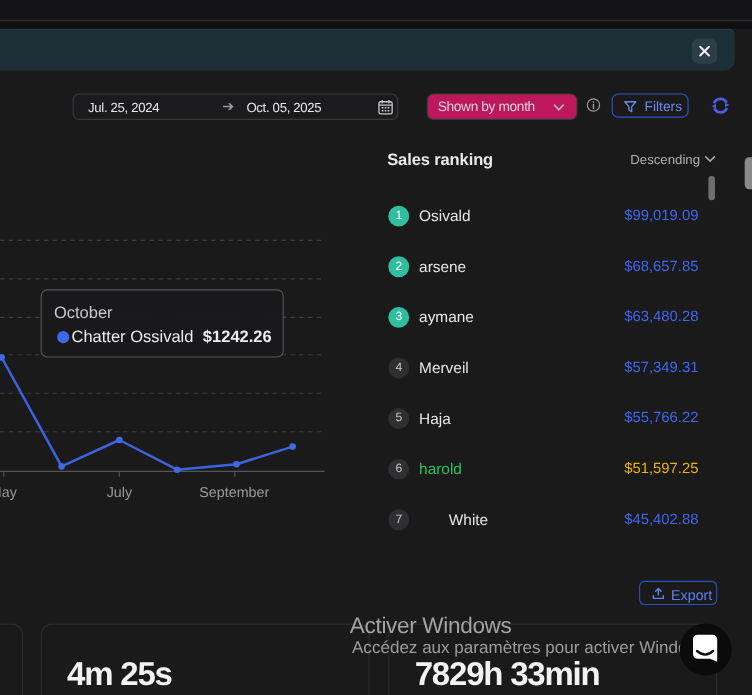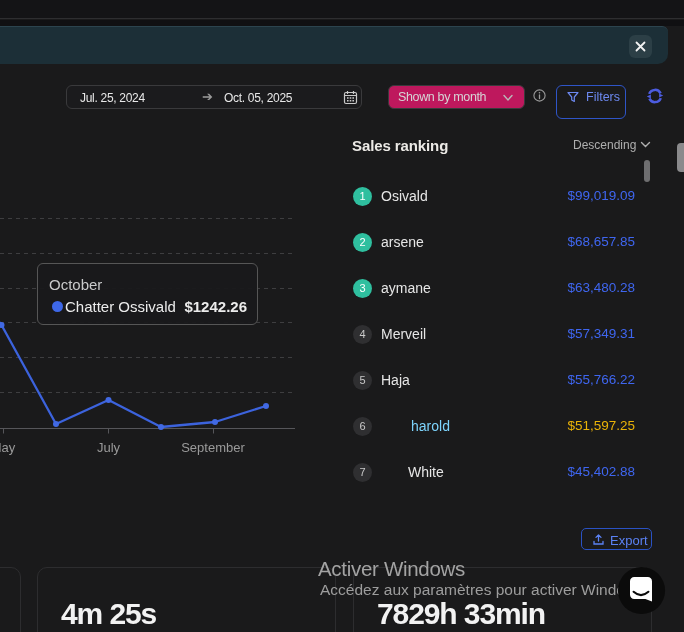--- a/index.html
+++ b/index.html
@@ -37,21 +37,21 @@
       <path d="M2 1.5 L6 5.9 L10 1.5" stroke="#b9b9b9" stroke-width="1.4" fill="none" stroke-linecap="round"></path>
     </svg>
 </div>
 
 <svg class="abs" style="left:533px;top:89px;" width="13" height="13" viewBox="0 0 13 13" fill="none">
   <circle cx="6.5" cy="6.5" r="5.6" stroke="#9a9a9a" stroke-width="1.1"></circle>
   <path d="M6.5 6 V9.6" stroke="#9a9a9a" stroke-width="1.3" stroke-linecap="round"></path>
   <circle cx="6.5" cy="3.8" r="0.8" fill="#9a9a9a"></circle>
 </svg>
 
-<div class="abs" style="left:556px;top:85px;width:70px;height:34px;border:1px solid #2f55c8;border-radius:6px;color:#6d89f0;font-size:12.5px;">
+<div class="abs" style="left:556px;top:85px;width:70px;height:22px;border:1px solid #2f55c8;border-radius:6px;color:#6d89f0;font-size:12.5px;">
   <svg class="abs" style="left:10px;top:4.5px;" width="12" height="12" viewBox="0 0 12 12" fill="none">
       <path d="M1 1.5 H11 L7.3 6 V10.5 L4.7 9 V6 Z" stroke="#6d89f0" stroke-width="1.2" stroke-linejoin="round"></path>
     </svg>
   <span class="abs" style="left:29px;top:3.5px;">Filters</span>
 </div>
 
 <svg class="abs" style="left:646px;top:87px;" width="18" height="18" viewBox="0 0 18 18">
   <g fill="none" stroke="#4c5ce0" stroke-width="2.5">
     <path d="M3.2 6.9 A6.2 6.2 0 0 1 14.6 6.4"></path>
     <path d="M14.8 11.1 A6.2 6.2 0 0 1 3.4 11.6"></path>
@@ -113,21 +113,21 @@
 <div class="abs" style="left:353px;top:278.5px;width:19px;height:19px;border-radius:50%;background:#2fbf9f;color:#ffffff;font-size:11px;text-align:center;line-height:19px;">3</div>
 <div class="abs" style="left:381px;top:280px;font-size:14px;color:#e6e6e6;">aymane</div>
 <div class="abs" style="right:49px;top:280px;font-size:13.5px;color:#3f66f0;">$63,480.28</div>
 <div class="abs" style="left:353px;top:324.5px;width:19px;height:19px;border-radius:50%;background:#2f2f31;color:#c9c9c9;font-size:11px;text-align:center;line-height:19px;">4</div>
 <div class="abs" style="left:381px;top:326px;font-size:14px;color:#e6e6e6;">Merveil</div>
 <div class="abs" style="right:49px;top:326px;font-size:13.5px;color:#3f66f0;">$57,349.31</div>
 <div class="abs" style="left:353px;top:370.5px;width:19px;height:19px;border-radius:50%;background:#2f2f31;color:#c9c9c9;font-size:11px;text-align:center;line-height:19px;">5</div>
 <div class="abs" style="left:381px;top:372px;font-size:14px;color:#e6e6e6;">Haja</div>
 <div class="abs" style="right:49px;top:372px;font-size:13.5px;color:#3f66f0;">$55,766.22</div>
 <div class="abs" style="left:353px;top:416.5px;width:19px;height:19px;border-radius:50%;background:#2f2f31;color:#c9c9c9;font-size:11px;text-align:center;line-height:19px;">6</div>
-<div class="abs" style="left:381px;top:418px;font-size:14px;color:#7dd3fc;margin-left:30px;">harold</div>
+<div class="abs" style="left:381px;top:418px;font-size:14px;color:#22c55e;">harold</div>
 <div class="abs" style="right:49px;top:418px;font-size:13.5px;color:#eab308;">$51,597.25</div>
 <div class="abs" style="left:353px;top:462.5px;width:19px;height:19px;border-radius:50%;background:#2f2f31;color:#c9c9c9;font-size:11px;text-align:center;line-height:19px;">7</div>
 <div class="abs" style="left:381px;top:464px;font-size:14px;color:#e6e6e6;margin-left:27px;">White</div>
 <div class="abs" style="right:49px;top:464px;font-size:13.5px;color:#3f66f0;">$45,402.88</div>
 
 <div class="abs" style="left:644px;top:160px;width:6px;height:22px;background:#6e6e70;border-radius:3px;"></div>
 <div class="abs" style="left:677px;top:143px;width:7px;height:29px;background:#8a8a8c;border-radius:4px 0 0 4px;"></div>
 
 <div class="abs" style="left:581px;top:528px;width:71px;height:22px;border:1px solid #2a52c4;border-radius:5px;color:#5b82f5;font-size:13px;">
   <svg class="abs" style="left:10px;top:4px;" width="13" height="13" viewBox="0 0 13 13" fill="none" stroke="#5b82f5" stroke-width="1.3">

